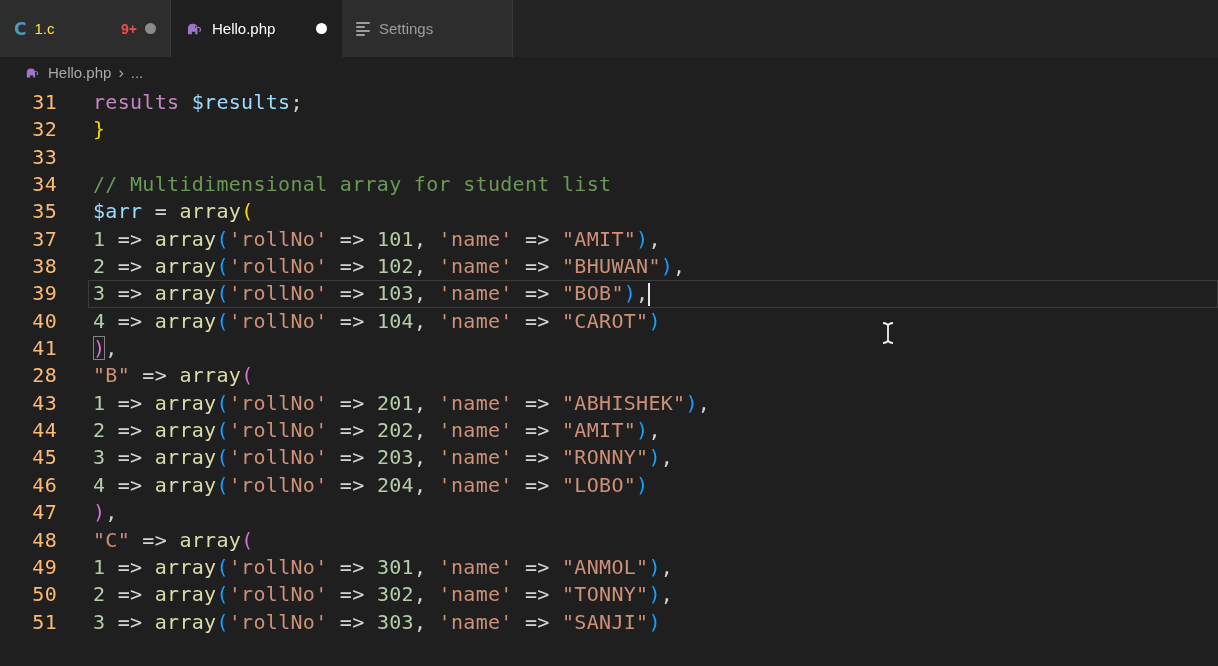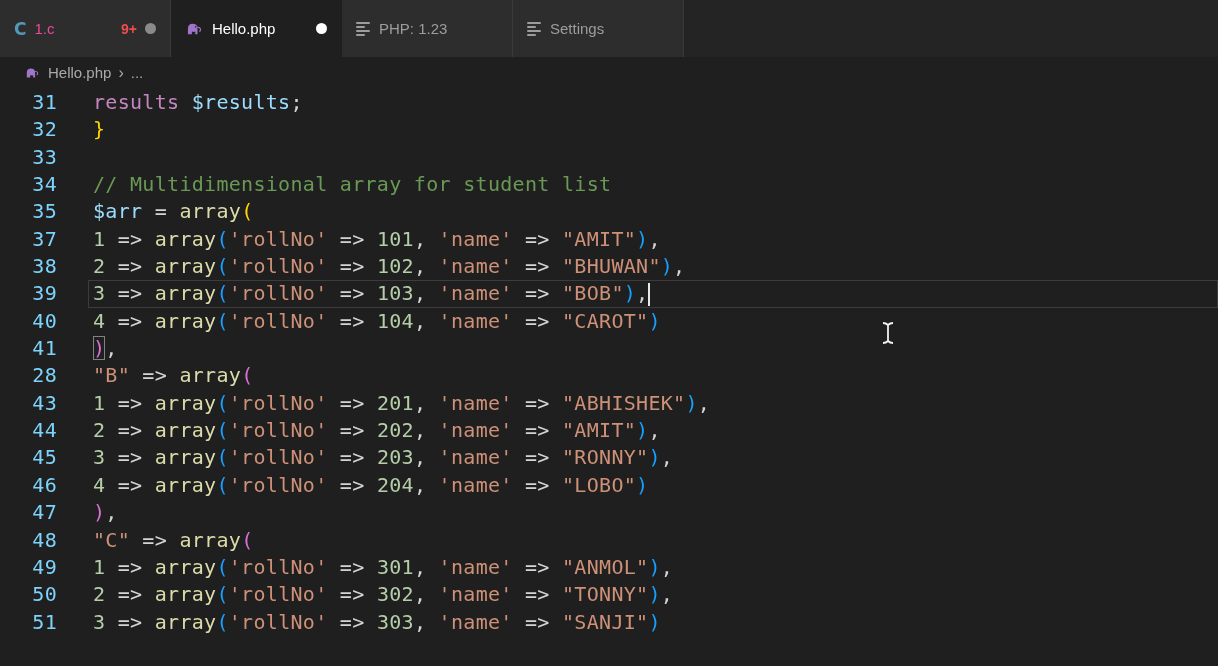--- a/index.html
+++ b/index.html
@@ -27,62 +27,53 @@
   
   .breadcrumb { height:31px; display:flex; align-items:center; gap:7px;
                 padding-left:24px; color:#a9a9a9; font-size:15px; background:#1f1f1f; }
   .crumb-sep { font-size:16px; color:#a9a9a9; }
 
   
   .editor { position:relative; padding-top:1px;
             font-family:"DejaVu Sans Mono","Liberation Mono",monospace;
             font-size:20px; letter-spacing:0.3px; }
   .cline { display:flex; height:27.35px; line-height:27.35px; white-space:pre; position:relative; }
-  .ln { width:57px; text-align:right; color:#7dd3fc; flex:none; }
+  .ln { width:57px; text-align:right; color:#fdba74; flex:none; }
   .code { margin-left:36px; }
   .curline-box { position:absolute; left:88px; right:0; top:0; bottom:0;
                  border:1px solid #3c3c3c; pointer-events:none; }
   .match { outline:1px solid #828282; outline-offset:-1px; }
   .caret { display:inline-block; width:2px; height:23px; background:#e8e8e8; vertical-align:middle; }
 
   
   .pointer { position:absolute; pointer-events:none; z-index:9; }
 </style>
 </head>
 <body>
 
 <div class="tabbar">
 
   <div class="tab">
     <span class="c-icon">C</span>
-    <span class="tab-label" style="color: #ec4899; text-align: right;">1.c</span>
+    <span class="tab-label" style="color: #fde047; text-align: right;">1.c</span>
     <span class="spacer"></span>
     <span class="badge">9+</span>
     <span class="dot gray"></span>
   </div>
 
   <div class="tab active">
     <svg width="19" height="15" viewBox="0 0 20 16">
       <path fill="#a074c8" d="M3 14 V8 Q3 3 8 3 Q12 3 13 6 L13.5 6 Q17 6 17 9.5 Q17 11.5 15 11.5 L14.6 10.4 Q15.8 10.6 15.8 9.4 Q15.8 7.2 13.6 7.2 L13 7.2 Q13.2 9 13.2 10 L13.2 14 L10.8 14 L10.8 11.3 Q9 12.2 7.2 11.2 L7.2 14 Z"></path>
       <circle cx="11.2" cy="6.2" r="0.9" fill="#2d2d2d"></circle>
     </svg>
     <span class="tab-label" style="color: rgb(255, 255, 255);">Hello.php</span>
     <span class="spacer"></span>
     <span class="dot white"></span>
   </div>
 
-  <div class="tab">
-    <span class="list-icon">
-        <i></i>
-        <i></i>
-        <i></i>
-        <i></i>
-      </span>
-    <span class="tab-label" style="color: rgb(157, 157, 157);">PHP: 1.23</span>
-  </div>
 
   <div class="tab">
     <span class="list-icon">
         <i></i>
         <i></i>
         <i></i>
         <i></i>
       </span>
     <span class="tab-label" style="color: rgb(157, 157, 157);">Settings</span>
   </div>

